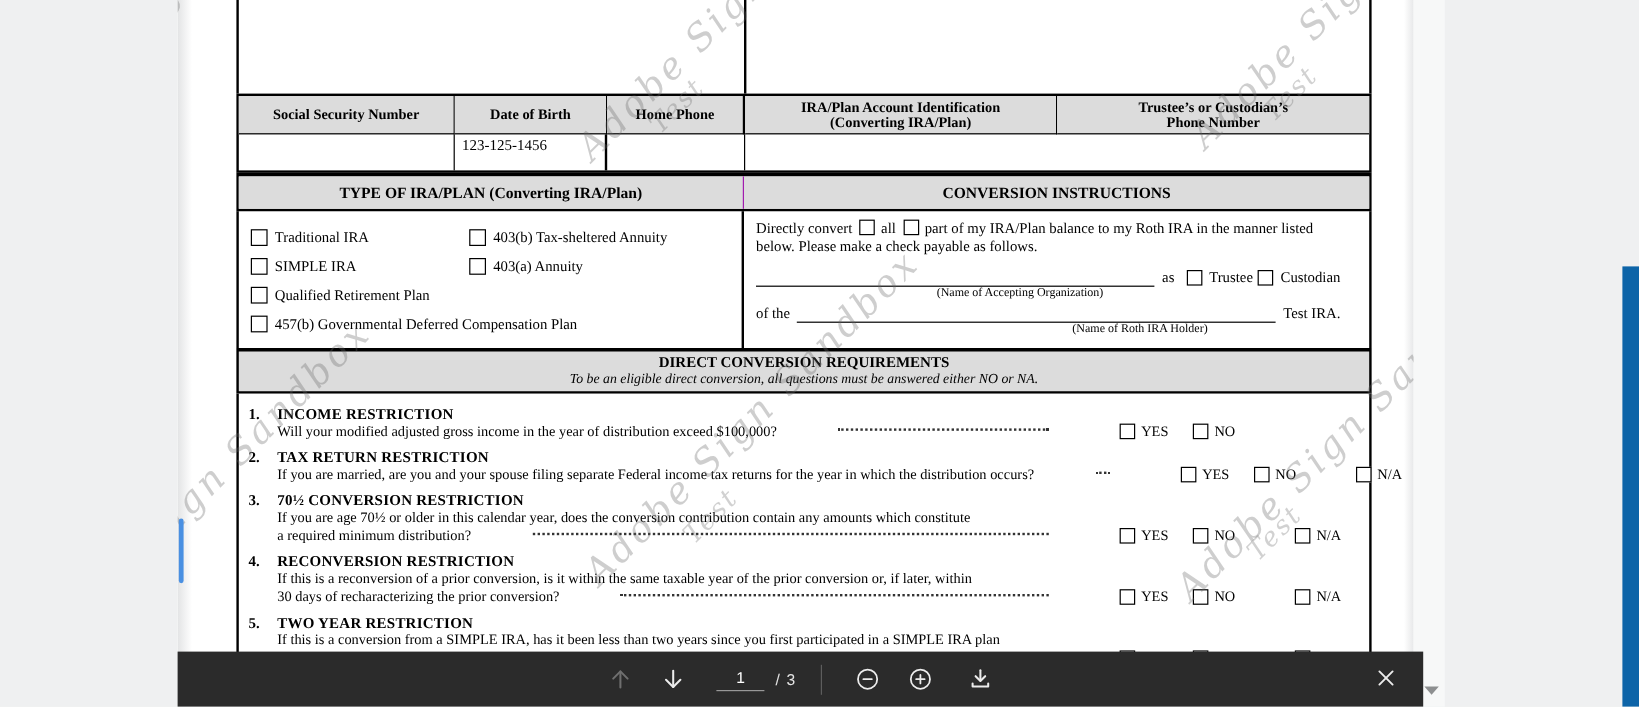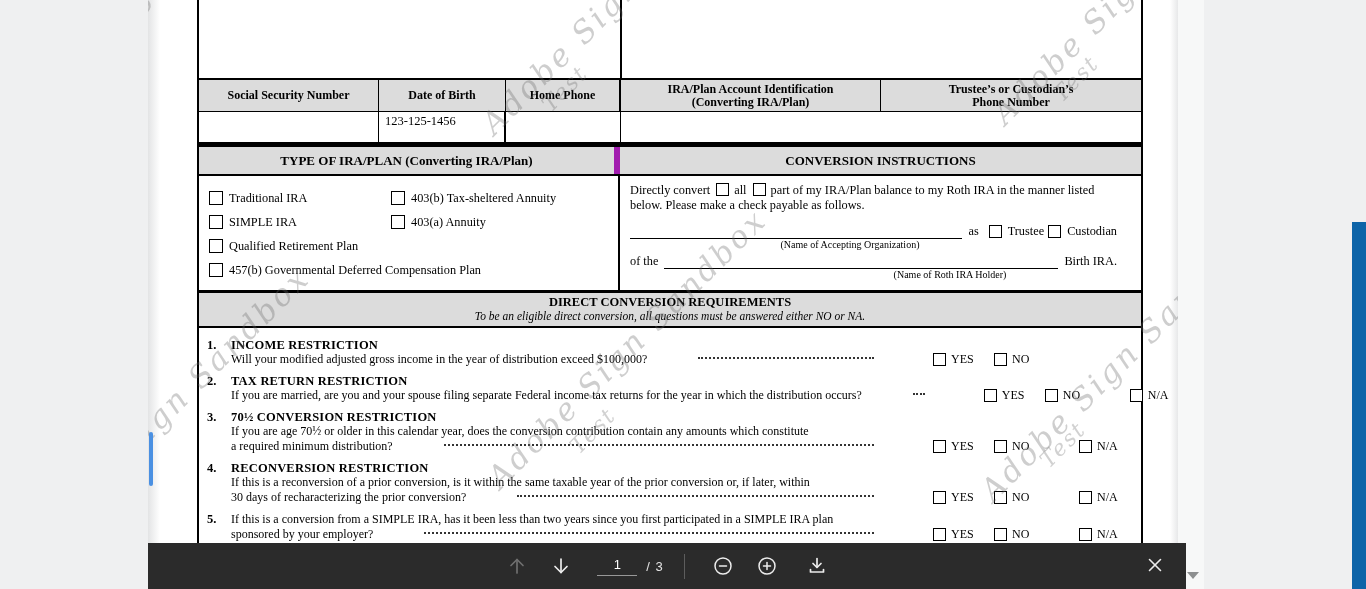--- a/index.html
+++ b/index.html
@@ -37,21 +37,21 @@
   .ih.b2{border-right:2px solid #000;}
   .ih:nth-child(5){border-right:none;}
   .iv{height:30px;border-right:1px solid #000;padding:2px 6px;font-size:12.5px;box-sizing:border-box;}
   .iv.b2{border-right:2px solid #000;}
   .iv:last-child{border-right:none;}
 
   .type-head{display:grid;grid-template-columns:421px 521px;border-left:2px solid #000;border-right:2px solid #000;
              border-top:3px solid #000;border-bottom:2px solid #000;}
   .th-cell{background:#dcdcdc;height:27px;display:flex;align-items:center;justify-content:center;
            font-weight:bold;font-size:13px;box-sizing:border-box;}
-  .th-cell:first-child{border-right:6px solid #a21caf;}
+  .th-cell:first-child{border-right:1px solid #a21caf;}
 
   .type-body{display:grid;grid-template-columns:421px 521px;border-left:2px solid #000;border-right:2px solid #000;}
   .tb-left{border-right:2px solid #000;padding:10px 0 8px 10px;box-sizing:border-box;}
   .trow{position:relative;height:24px;display:flex;align-items:center;font-size:12.3px;}
   .trow .alt{position:absolute;left:182px;top:0;height:24px;display:flex;align-items:center;}
   .cb{width:13px;height:13px;border:1.5px solid #000;background:#fff;display:inline-block;flex:none;box-sizing:border-box;}
   .cb14{width:14px;height:14px;}
   .cb-lab{margin-left:6px;white-space:nowrap;}
   .tb-right{padding:7px 24px 4px 10px;font-size:12.3px;line-height:15px;box-sizing:border-box;}
   .inline-cb{vertical-align:-2px;margin:0 5px 0 6px;}
@@ -180,21 +180,21 @@
             <span class="word">as</span>
             <span class="cb"></span>
             <span>Trustee</span>
             <span class="cb"></span>
             <span>Custodian</span>
           </div>
           <div class="caption cap-org">(Name of Accepting Organization)</div>
           <div class="conv-row" style="margin-top:4px">
             <span>of the</span>
             <span class="uline" style="margin-left:6px;margin-right:6px"></span>
-            <span>Birth IRA.</span>
+            <span>Test IRA.</span>
           </div>
           <div class="caption cap-holder">(Name of Roth IRA Holder)</div>
         </div>
       </div>
 
       <div class="req-head">
         <div class="req-title">DIRECT CONVERSION REQUIREMENTS</div>
         <div class="req-sub">To be an eligible direct conversion, all questions must be answered either NO or NA.</div>
       </div>
 
@@ -298,20 +298,21 @@
                     <span class="olab">N/A</span>
                   </span>
               </span>
             </div>
           </div>
         </div>
 
         <div class="item">
           <div class="inum">5.</div>
           <div>
+            <div class="ihead">TWO YEAR RESTRICTION</div>
             <div class="qplain">If this is a conversion from a SIMPLE IRA, has it been less than two years since you first participated in a SIMPLE IRA plan</div>
             <div class="qline">
               <span class="qtext">sponsored by your employer?</span>
               <span class="leader"></span>
               <span class="opts">
                 <span class="opt">
                     <span class="cb"></span>
                     <span class="olab">YES</span>
                   </span>
                 <span class="opt">

